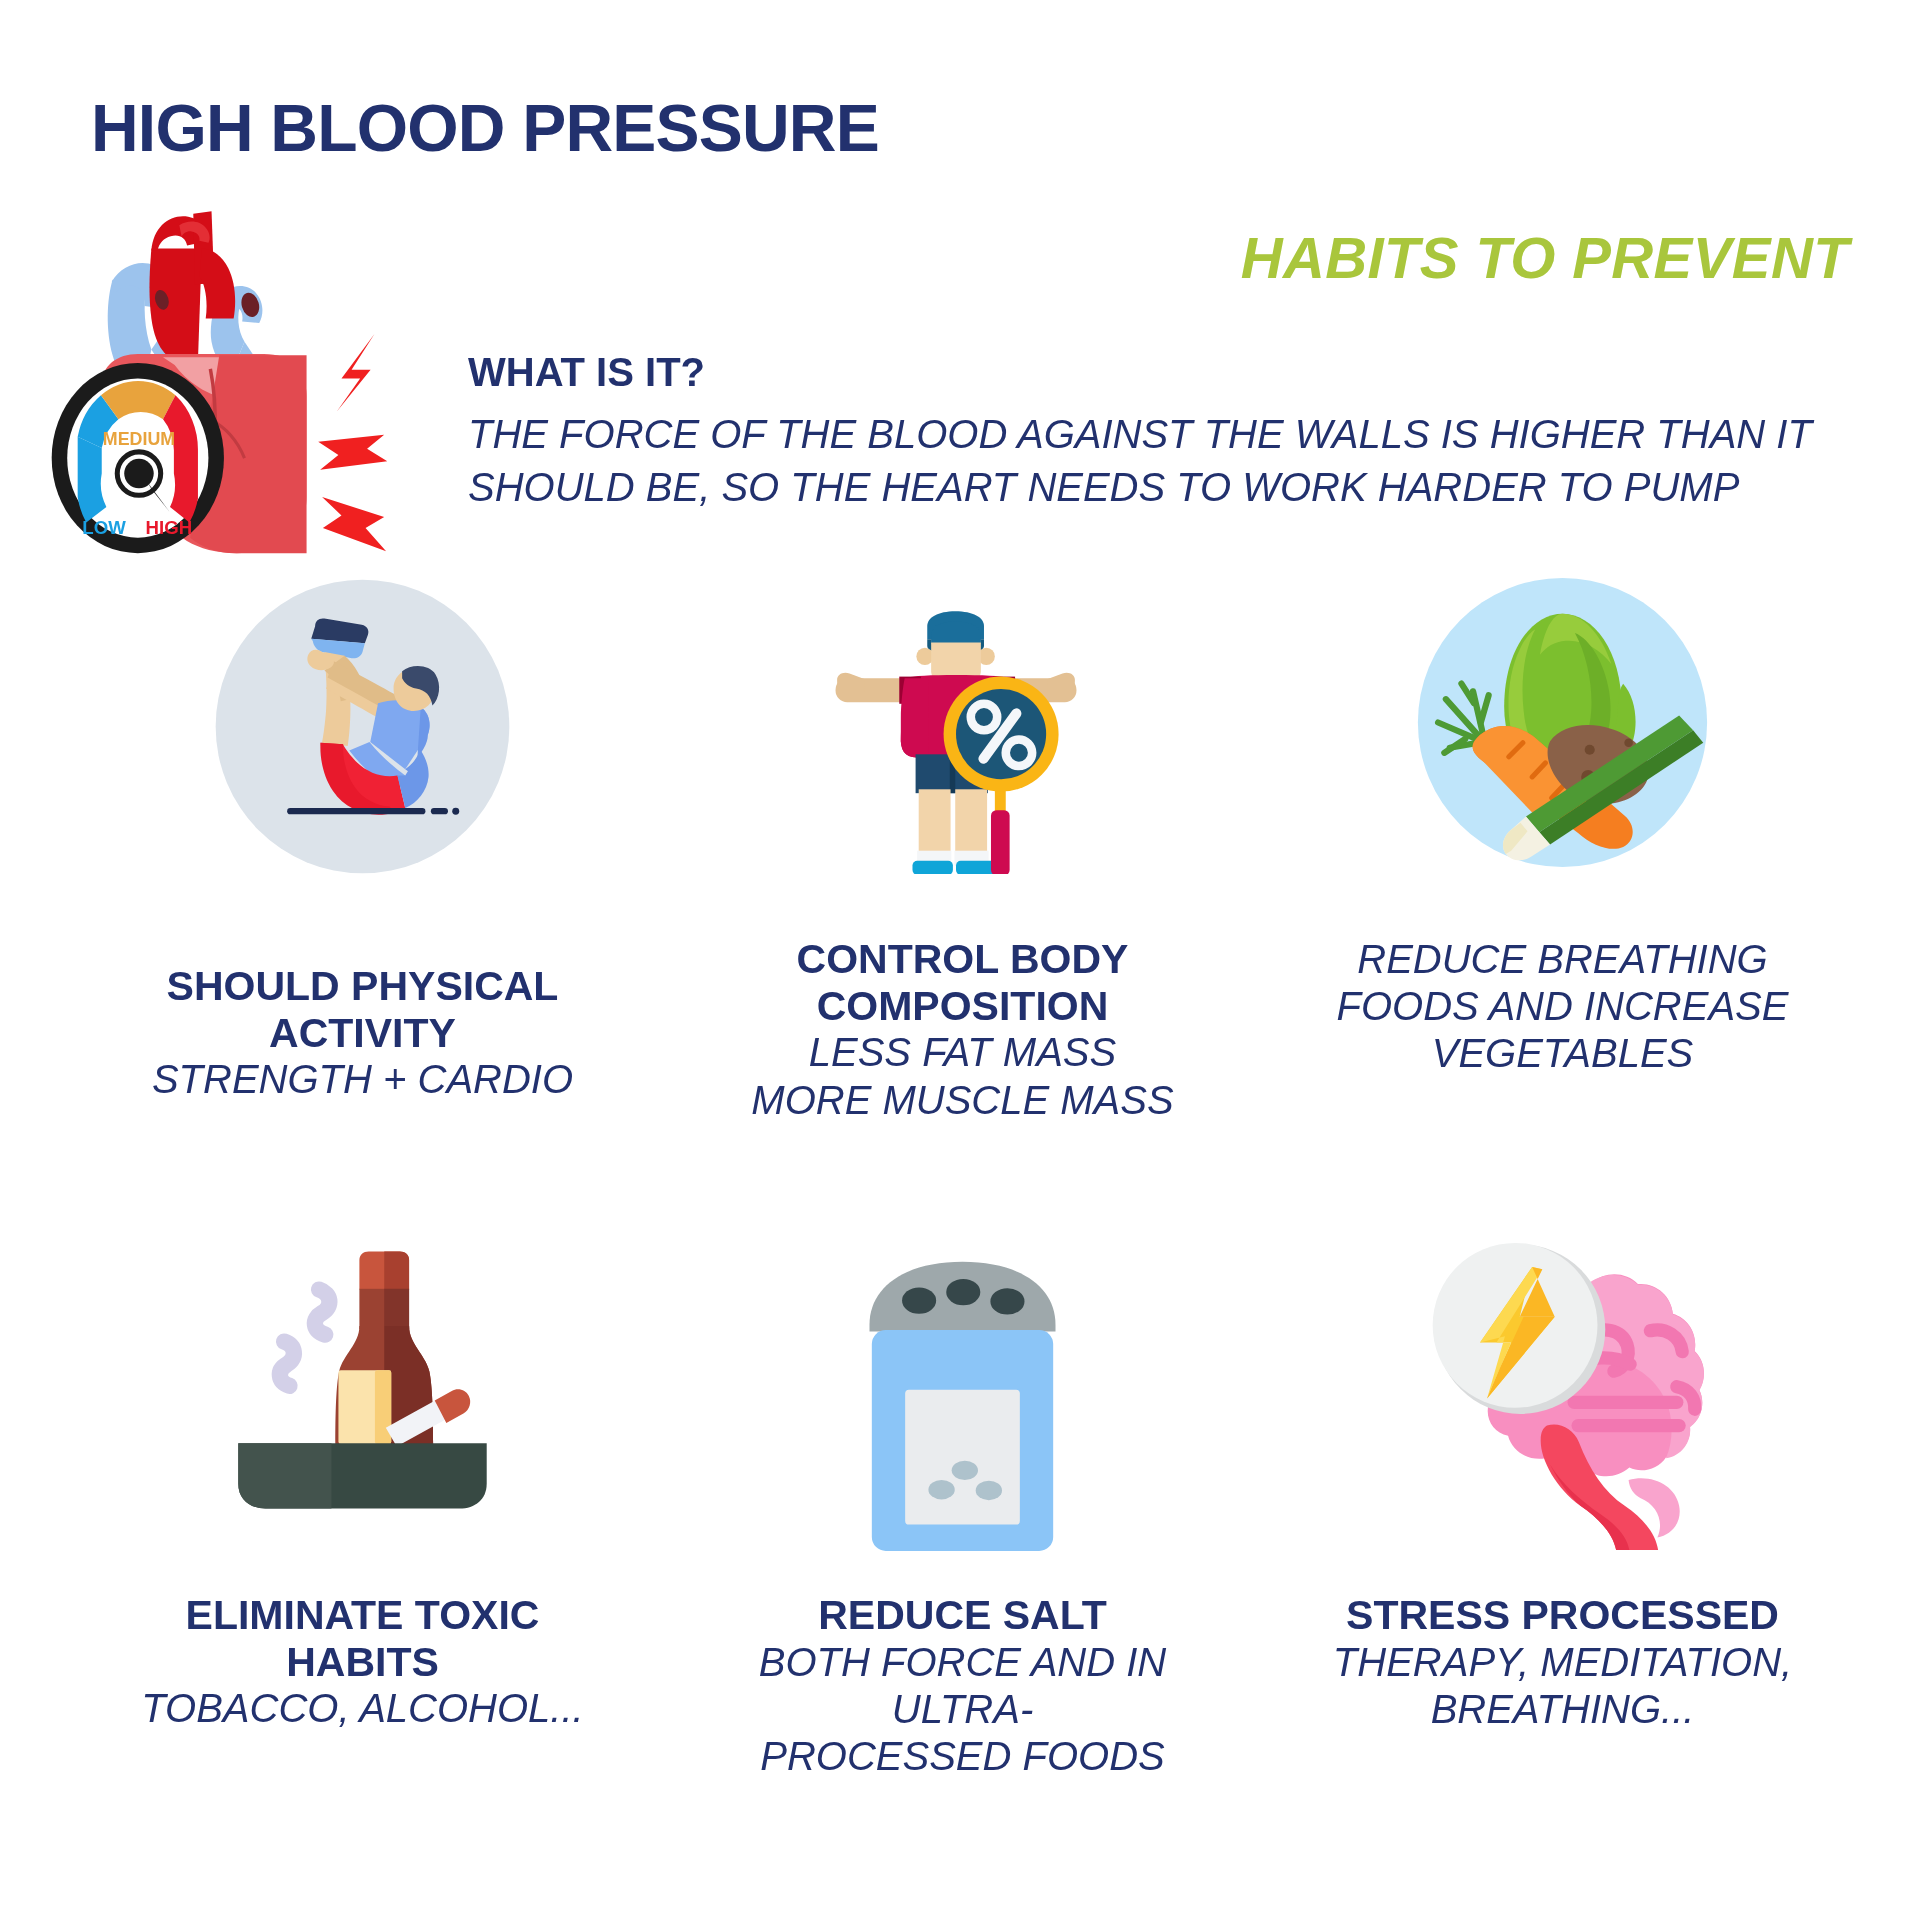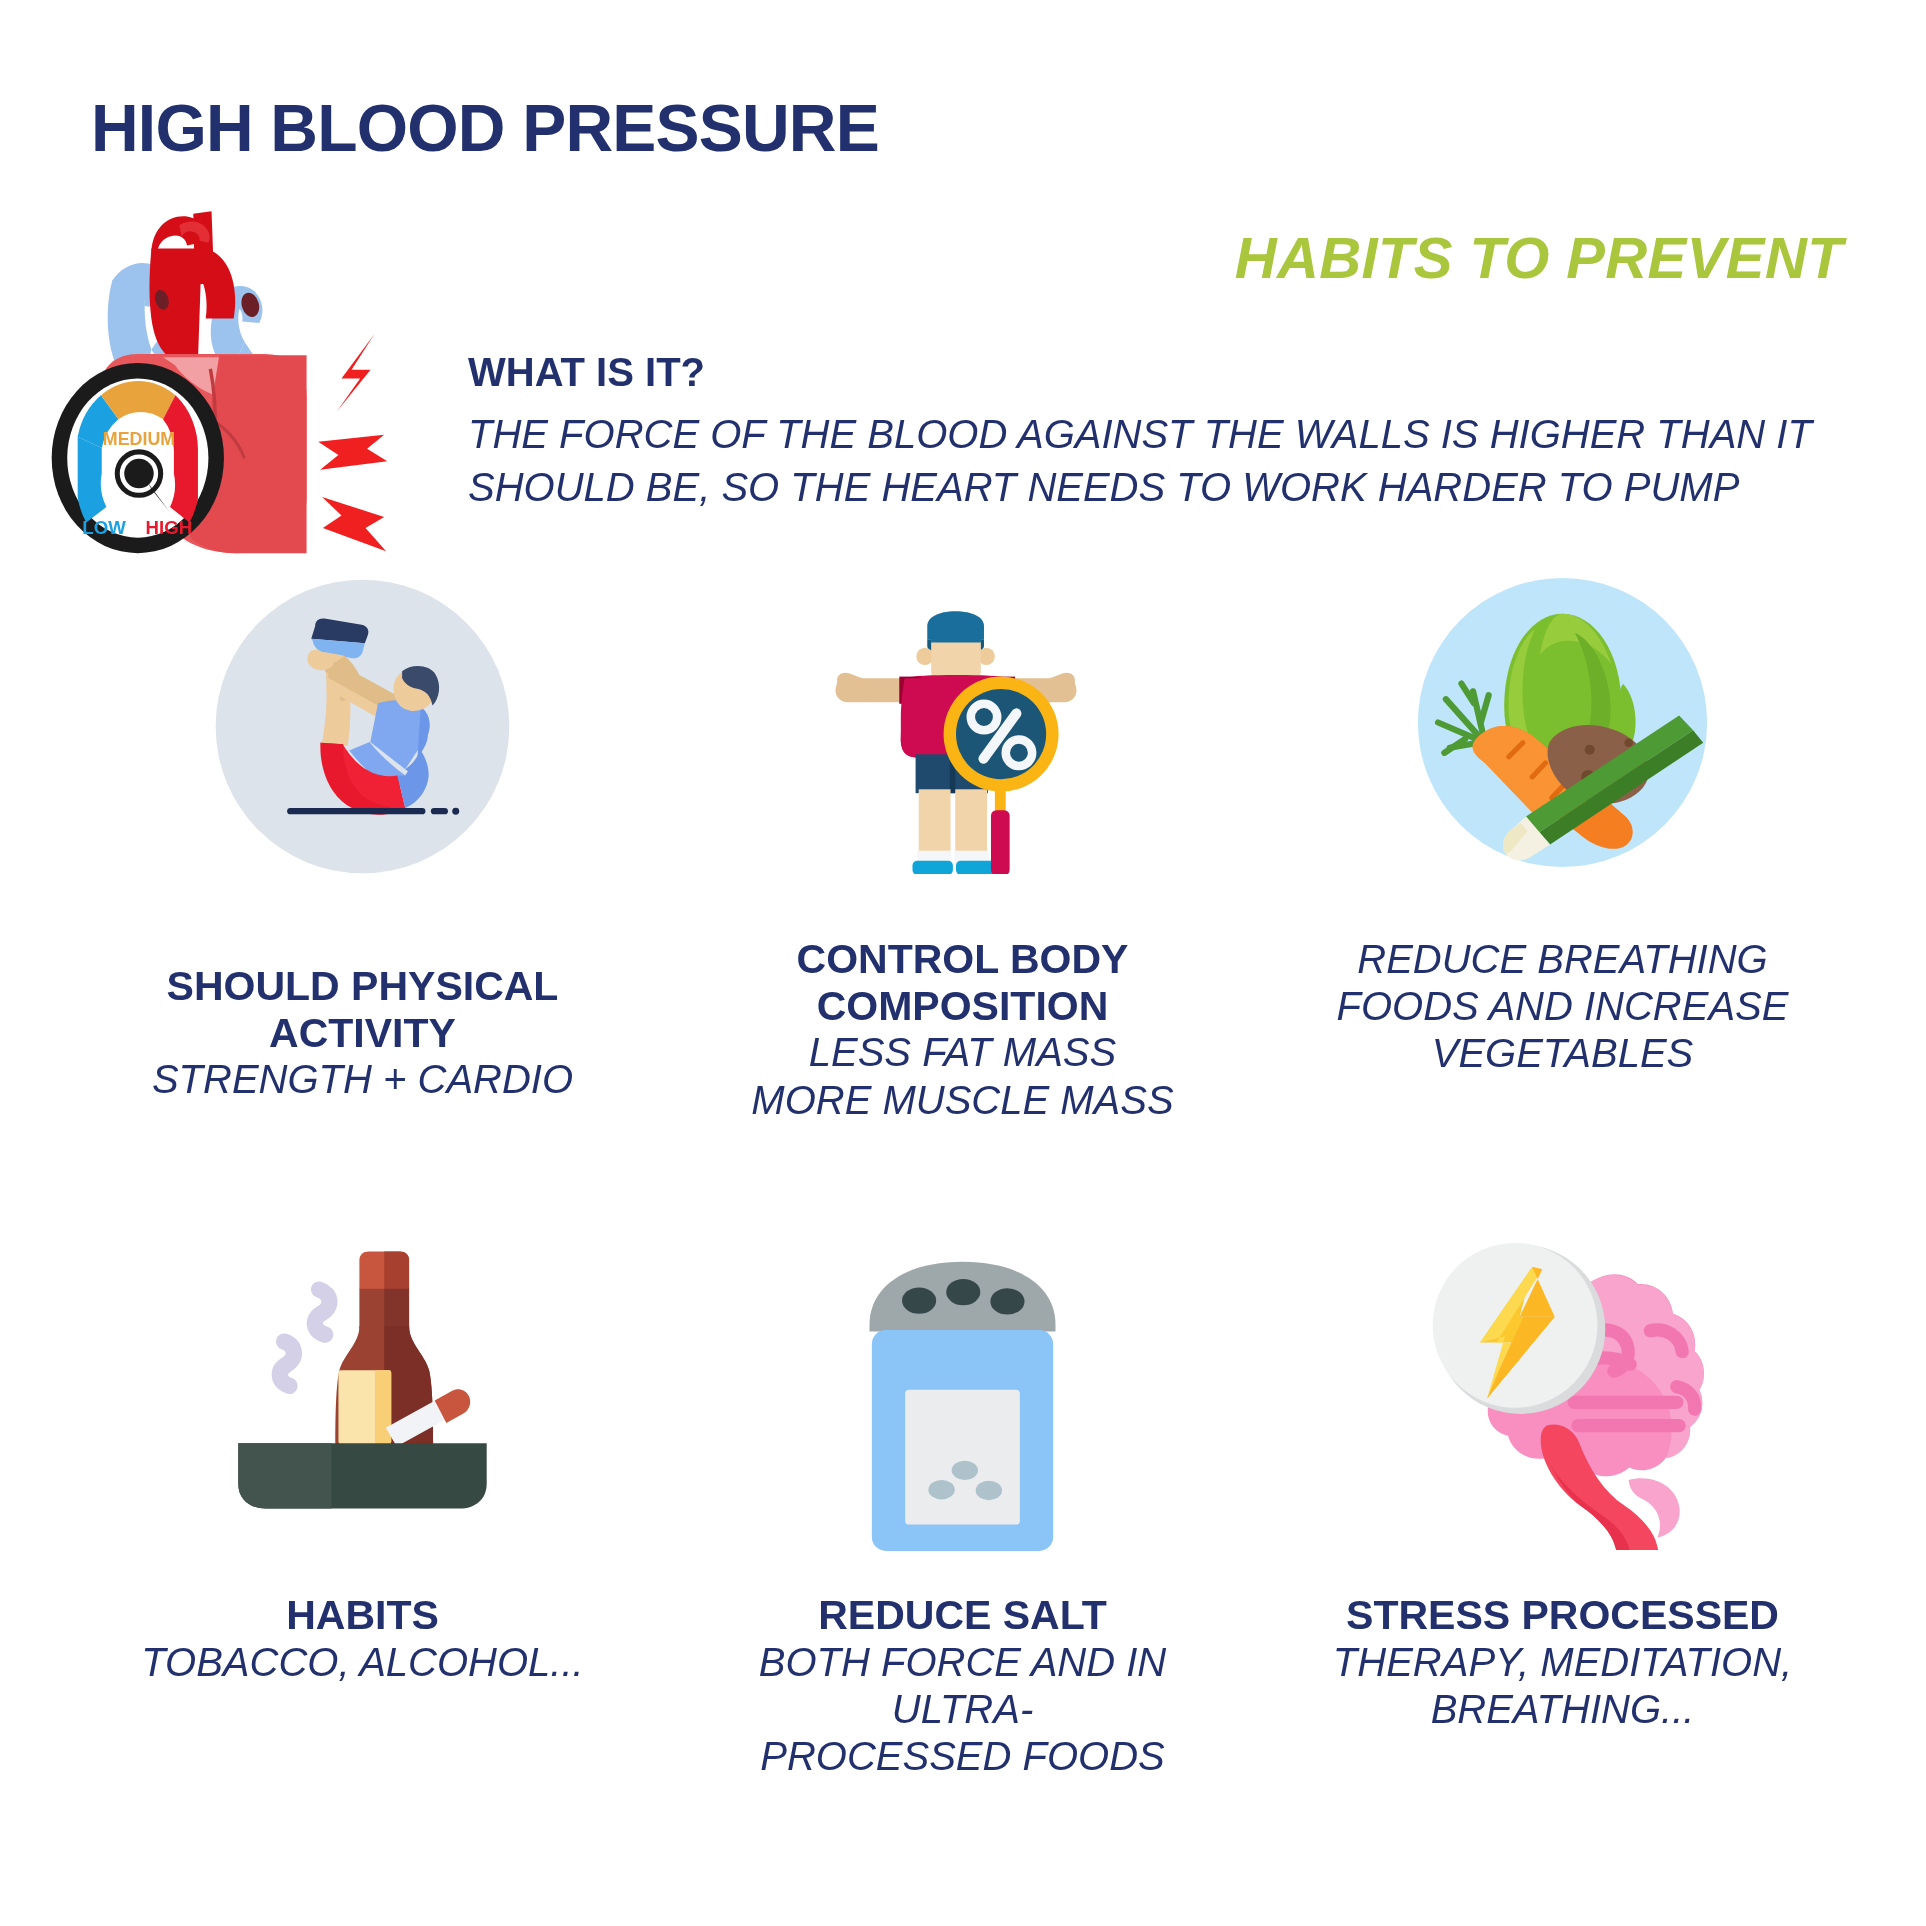--- a/index.html
+++ b/index.html
@@ -18,21 +18,21 @@
     font-size:66px;font-weight:bold;
     letter-spacing:-0.8px;
     color:#22316E;
     font-stretch:condensed;
     transform:scaleX(1.0);
     transform-origin:left top;
     line-height:1;
     white-space:nowrap;
   }
   .subtitle{
-    position:absolute;right:83px;top:229px;
+    position:absolute;right:77px;top:229px;
     font-size:58px;font-weight:bold;font-style:italic;
     color:#A9C63C;
     letter-spacing:0.4px;
     line-height:1;
     white-space:nowrap;
   }
 
   
   .heart-wrap{position:absolute;left:35px;top:202px;width:419px;height:357px;}
 
@@ -322,20 +322,21 @@
             <rect x="412" y="328" width="42" height="190" rx="6" fill="#F8CE77"></rect>
 
             <path d="M440 476 L600 388 C614 380 630 384 638 398 C646 412 642 428 628 436 L468 524 Z" fill="#F2F3F7"></path>
             <path d="M566 406 L610 381 C626 372 646 378 654 394 C662 410 656 430 640 439 L596 464 Z" fill="#C8553D"></path>
 
             <path d="M60 516 L700 516 L700 620 C700 660 670 684 630 684 L130 684 C90 684 60 660 60 620 Z" fill="#374943"></path>
             <path d="M60 516 L300 516 L300 684 L130 684 C90 684 60 660 60 620 Z" fill="#43534D"></path>
           </svg>
         </div>
         <div class="txt" style="top:349px;">
+          <div class="card-title">ELIMINATE TOXIC</div>
           <div class="card-title">HABITS</div>
           <div class="card-sub">TOBACCO, ALCOHOL...</div>
         </div>
       </div>
 
       <div class="card c2">
         <div class="icon-holder" style="top:3.9px;">
           <svg width="217" height="318" viewBox="0 0 560 820">
 
             <path d="M40 200 C40 104 130 38 280 38 C430 38 520 104 520 200 L520 218 L40 218 Z" fill="#9EA8AB"></path>

